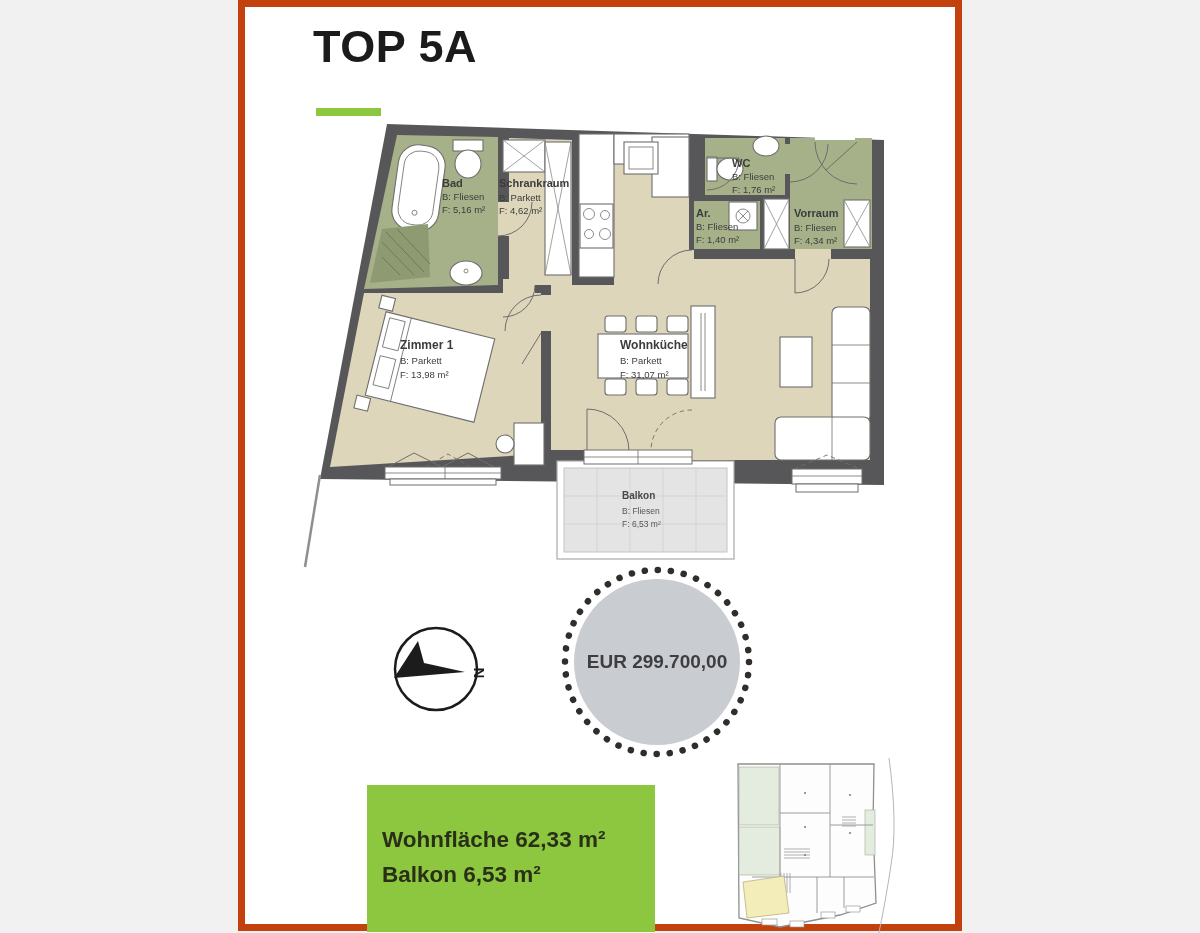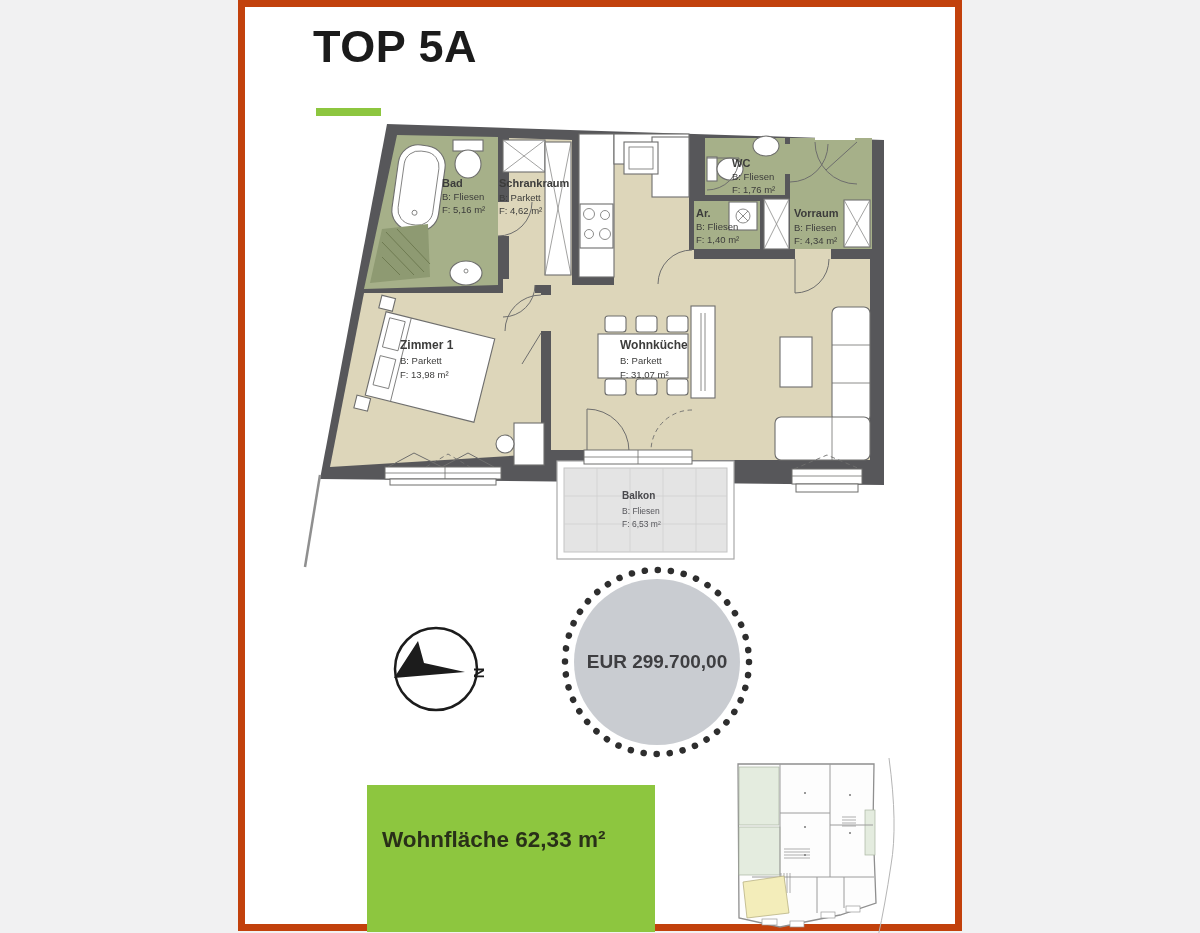--- a/index.html
+++ b/index.html
@@ -290,20 +290,21 @@
 
     <g>
       <circle cx="355" cy="545" r="92" fill="none" stroke="#2e2e2e" stroke-width="6.5" stroke-dasharray="0.1 13.04" stroke-linecap="round"></circle>
       <circle cx="355" cy="545" r="83" fill="#c9ccd1"></circle>
       <text x="355" y="551" text-anchor="middle" style="font:700 19px 'Liberation Sans',sans-serif;fill:#3e3e41">EUR 299.700,00</text>
     </g>
   </svg>
 
   <div class="summary-box">
     <div>Wohnfläche 62,33 m²</div>
+    <div>Balkon 6,53 m²</div>
   </div>
 
   <svg class="siteplan" width="178" height="184" viewBox="0 0 178 184">
     <path d="M167,3 Q176,70 169,110 Q163,150 156,182" fill="none" stroke="#b5b5b5" stroke-width="1"></path>
     <path d="M16,9 L152,9 L151,70 L154,148 L118,160 L58,172 L17,163 Z" fill="#fdfdfd" stroke="#8f8f8f" stroke-width="1.3"></path>
     <rect x="17" y="12" width="40" height="58" fill="#e4ecdf" stroke="#a9b6a2" stroke-width="0.7"></rect>
     <rect x="17" y="72" width="41" height="48" fill="#e4ecdf" stroke="#a9b6a2" stroke-width="0.7"></rect>
     <rect x="143" y="55" width="10" height="45" fill="#e4ecdf" stroke="#a9b6a2" stroke-width="0.7"></rect>
     <path class="sp-wall" d="M58,9 V122 M58,58 H108 M108,9 V122 M108,70 H151 M58,122 H152 M95,122 V158 M122,122 V153 M30,122 H58"></path>
     <g>

